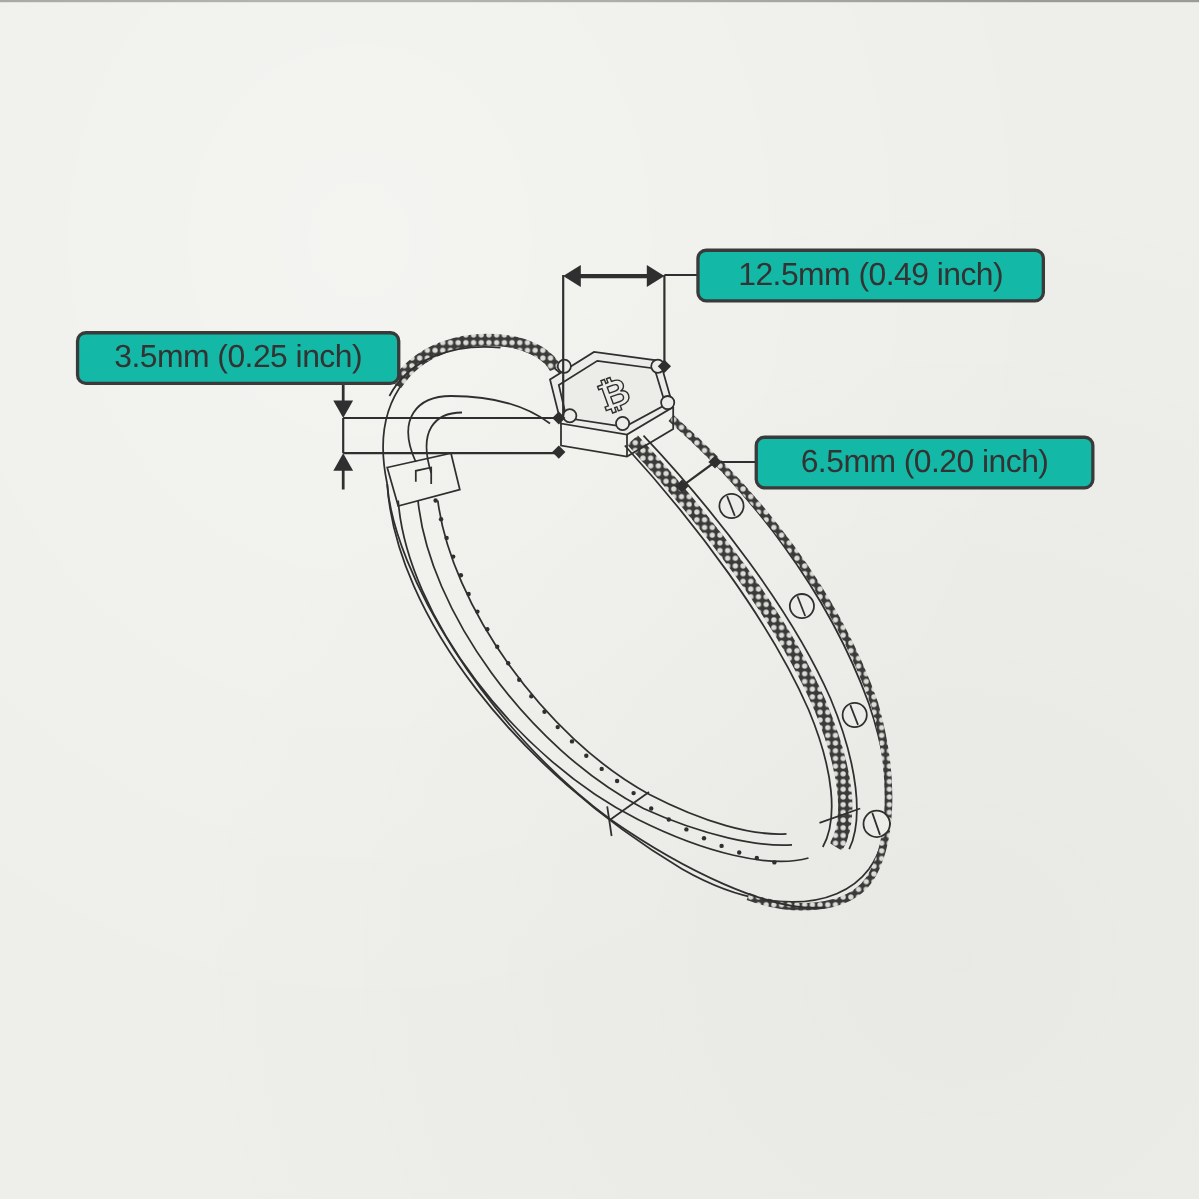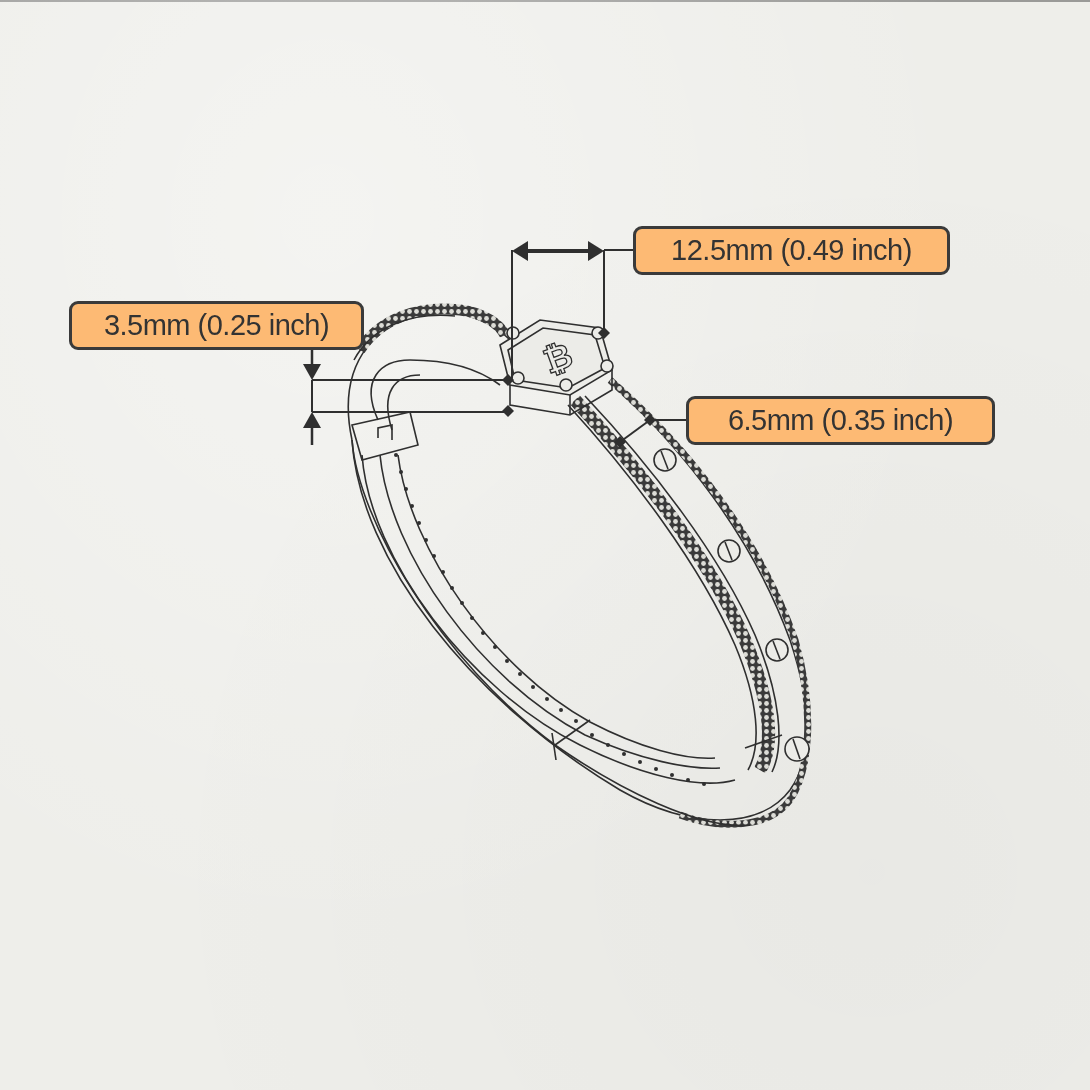--- a/index.html
+++ b/index.html
@@ -14,21 +14,21 @@
       position: absolute; inset: 0;
       background:
         radial-gradient(ellipse at 30% 20%, rgba(255,255,255,0.35), transparent 60%),
         radial-gradient(ellipse at 80% 80%, rgba(0,0,0,0.025), transparent 60%);
     }
     svg.drawing { position: absolute; left: 0; top: 0; }
     .label {
       position: absolute;
       border: 3px solid #3a3a3a;
       border-radius: 9px;
-      background: #fdba74;
+      background: #14b8a6;
       color: #333333;
       font-size: 29px;
       font-weight: 500;
       letter-spacing: -0.5px;
       display: flex; align-items: center; justify-content: center;
       box-sizing: border-box;
       white-space: nowrap;
     }
   </style>
 </head>
@@ -159,14 +159,14 @@
   </g>
 </svg>
 
 <div class="label" style="left:633px; top:226px; width:317px; height:49px;">
   <span>12.5mm (0.49 inch)</span>
 </div>
 <div class="label" style="left:69px; top:301px; width:295px; height:49px;">
   <span>3.5mm (0.25 inch)</span>
 </div>
 <div class="label" style="left:686px; top:396px; width:309px; height:49px;">
-  <span>6.5mm (0.35 inch)</span>
+  <span>6.5mm (0.20 inch)</span>
 </div>
 
 </body></html>

